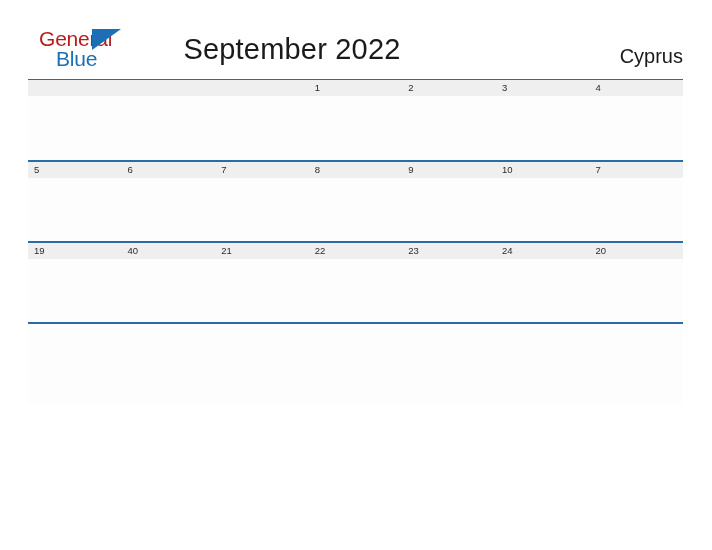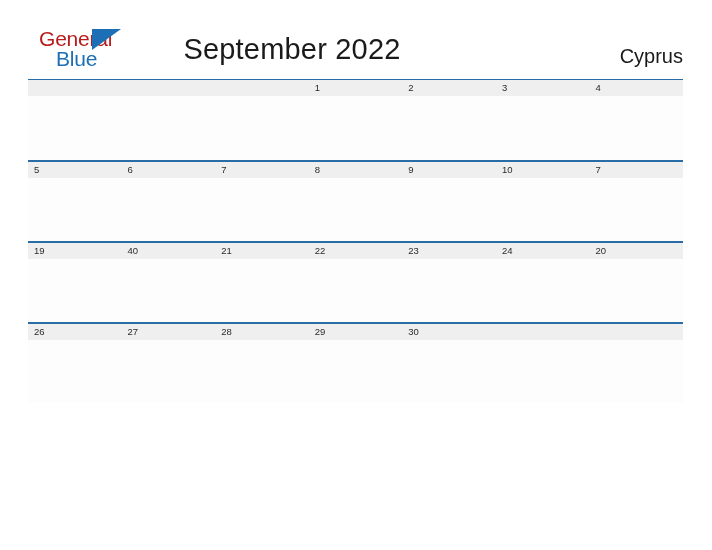--- a/index.html
+++ b/index.html
@@ -205,27 +205,18 @@
         <div class="day-cell">21</div>
         <div class="day-cell">22</div>
         <div class="day-cell">23</div>
         <div class="day-cell">24</div>
         <div class="day-cell">20</div>
       </div>
       <div class="day-body"></div>
     </div>
 
     <div class="week-row">
-      <div class="day-band">
-        <div class="day-cell">26</div>
-        <div class="day-cell">27</div>
-        <div class="day-cell">28</div>
-        <div class="day-cell">29</div>
-        <div class="day-cell">30</div>
-        <div class="day-cell"></div>
-        <div class="day-cell"></div>
-      </div>
       <div class="day-body"></div>
     </div>
 
   </div>
 
 </div>
 
 </body></html>

